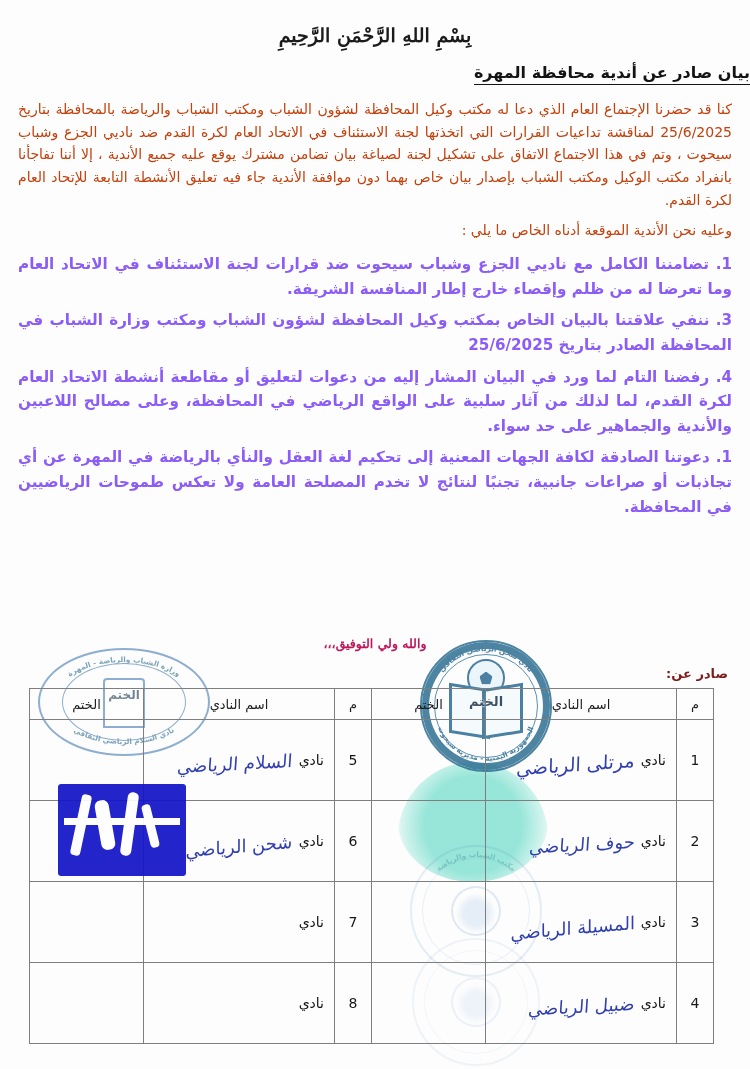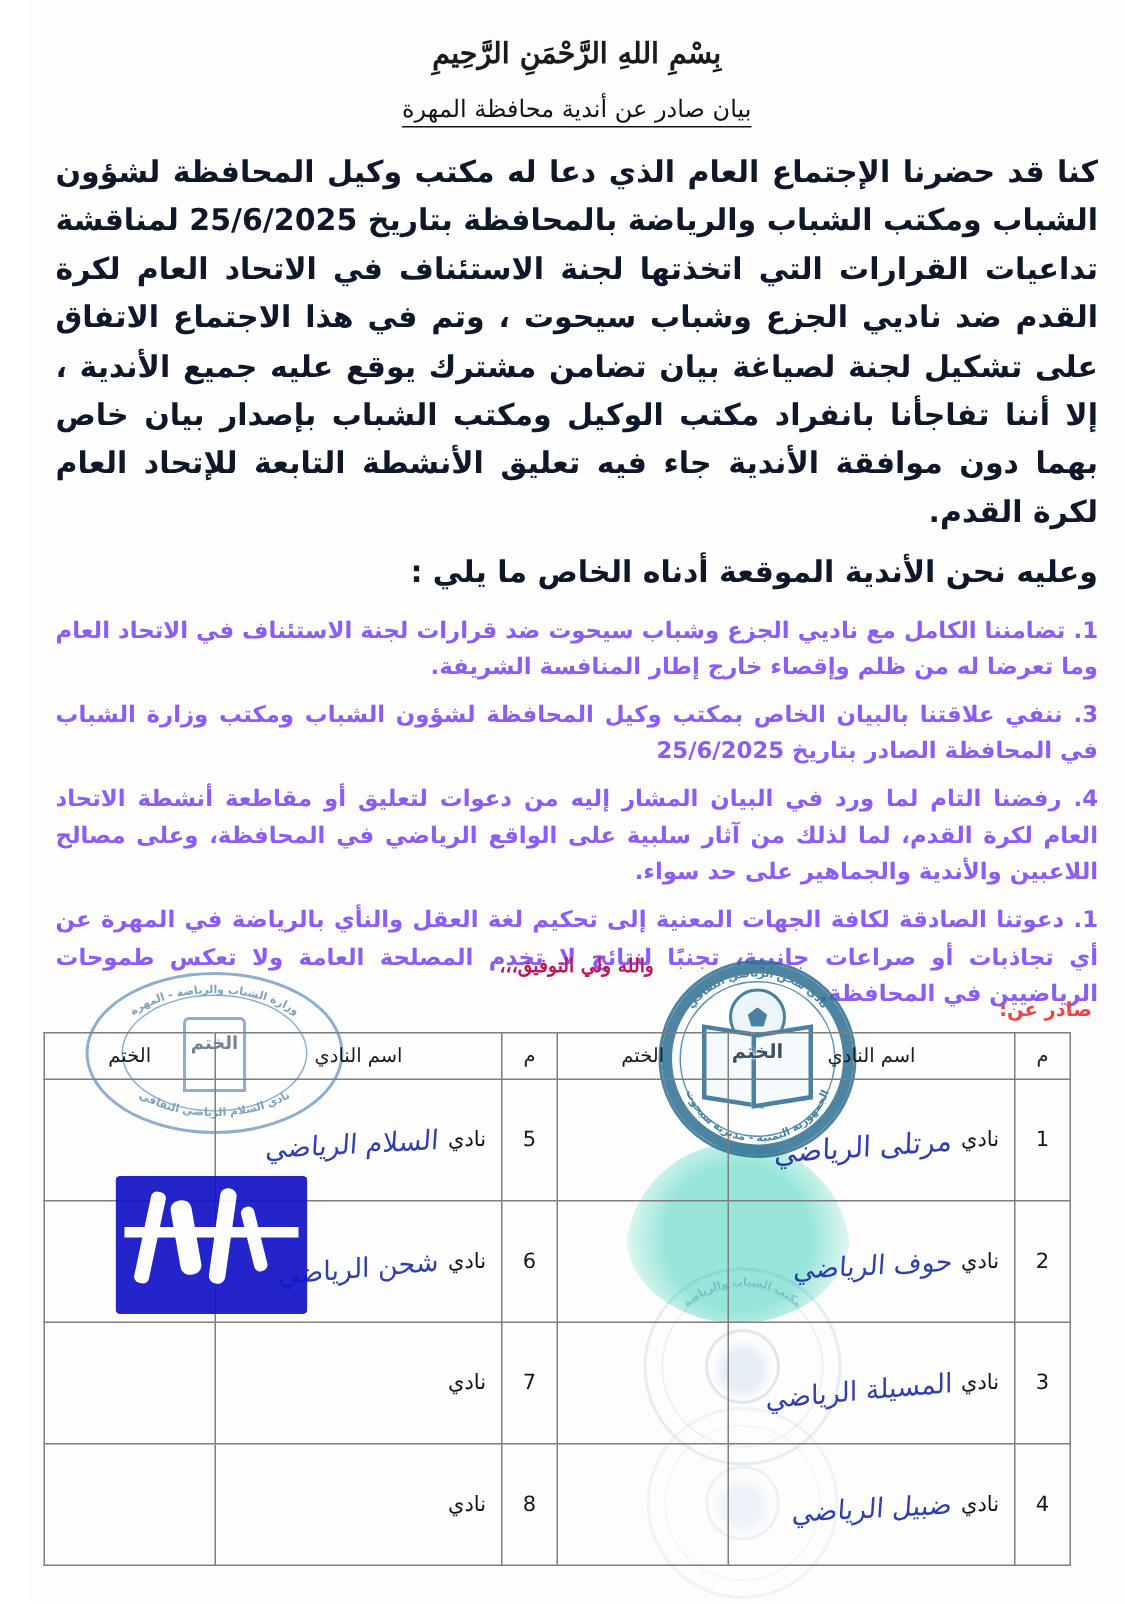--- a/index.html
+++ b/index.html
@@ -6,52 +6,50 @@
   html,body{margin:0;padding:0;background:#ffffff;}
   body{
     width:750px;height:1069px;position:relative;overflow:hidden;
     font-family:"DejaVu Sans","Liberation Sans",sans-serif;
     color:#111;
   }
   .page{
     position:absolute;inset:0;
     background:#fdfdfd;
     padding:0;
-    margin-left:19px;
   }
   
   .basmala{
     position:absolute;top:24px;left:0;right:0;
     text-align:center;
     font-family:"DejaVu Serif","Liberation Serif",serif;
     font-size:19px;font-weight:bold;color:#1b1b1b;
     letter-spacing:0px;
   }
   
   .doc-title{
     position:absolute;top:63px;left:0;right:0;
-    text-align:center;
     font-family:"DejaVu Sans","Liberation Sans",sans-serif;
-    font-size:16px;font-weight:normal;color:#141414;
+    font-size:16px;font-weight:bold;color:#141414;
   }
   .doc-title span{
     border-bottom:1.6px solid #141414;padding-bottom:2px;
   }
   
   .body-wrap{
     position:absolute;top:98px;right:18px;left:18px;
   }
   p.para{
     margin:0 0 8px 0;
     text-align:justify;
     text-align-last:right;
-    font-size:20px;
-    font-weight:bold;
+    font-size:14px;
+    font-weight:normal;
     line-height:1.62;
-    color:#0f172a;
+    color:#c2410c;
     direction:rtl;
   }
   p.para.closing-line{
     margin-top:2px;margin-bottom:10px;
     text-align:right;text-align-last:right;
   }
   ol.points{
     margin:0;padding:0;list-style:none;direction:rtl;
   }
   ol.points li{
@@ -61,21 +59,21 @@
     color:#8b5cf6;
   }
   .blessing{
     position:absolute;top:636px;left:0;right:0;
     text-align:center;
     font-size:12.5px;font-weight:bold;color:#be185d;
     font-family:"DejaVu Serif","Liberation Serif",serif;
   }
   .issued-by{
     position:absolute;top:666px;right:22px;
-    font-size:13px;font-weight:bold;color:#ef4444;
+    font-size:13px;font-weight:bold;color:#7f1d1d;
   }
   
   .sig-table{
     position:absolute;top:688px;right:36px;
     width:678px;height:352px;
     border-collapse:collapse;
     table-layout:fixed;
     z-index:3;
   }
   .sig-table td,.sig-table th{

